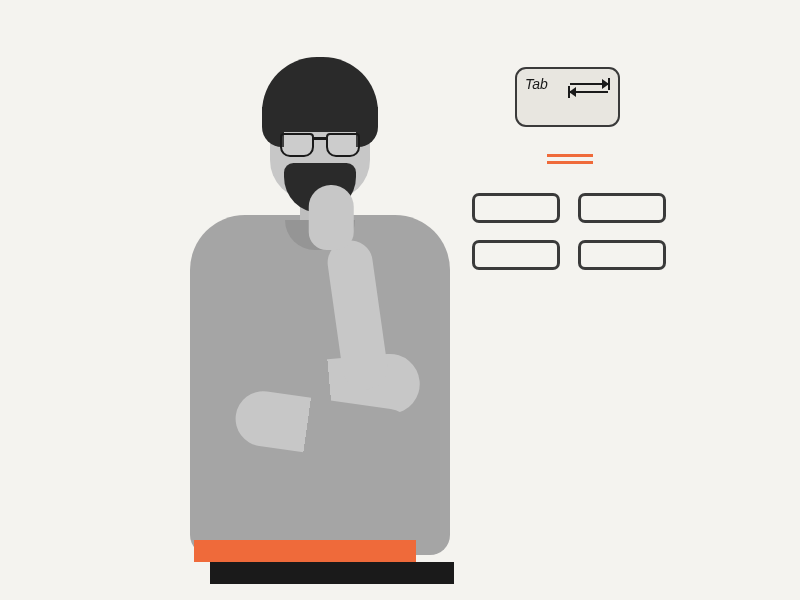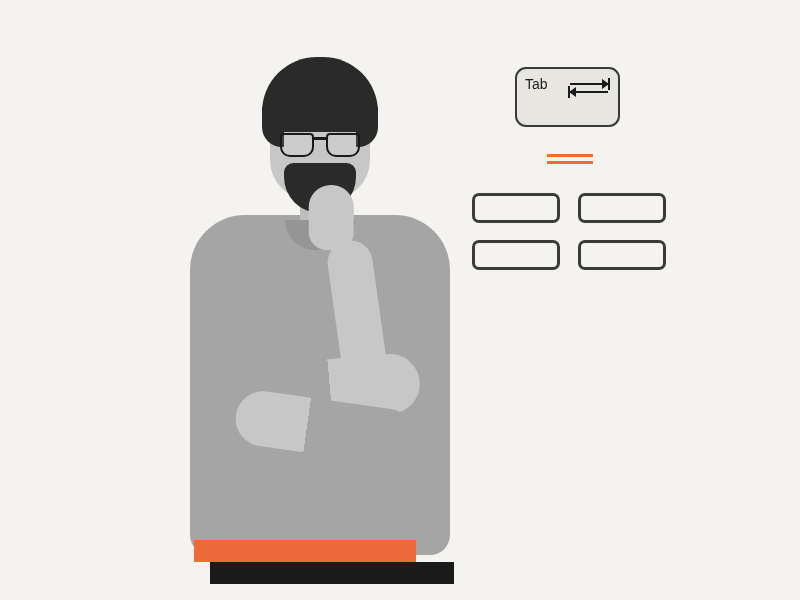--- a/index.html
+++ b/index.html
@@ -177,20 +177,21 @@
     .tab-key {
       position: absolute;
       top: 67px;
       left: 515px;
       width: 105px;
       height: 60px;
       background: #e8e6e0;
       border: 2.5px solid #3a3a3a;
       border-radius: 11px;
       padding: 6px 8px;
+      font-style: italic;
     }
     .tab-label {
       font-size: 14px;
       font-weight: 500;
       color: #1a1a1a;
     }
     .tab-arrows {
       position: absolute;
       right: 10px;
       top: 8px;

